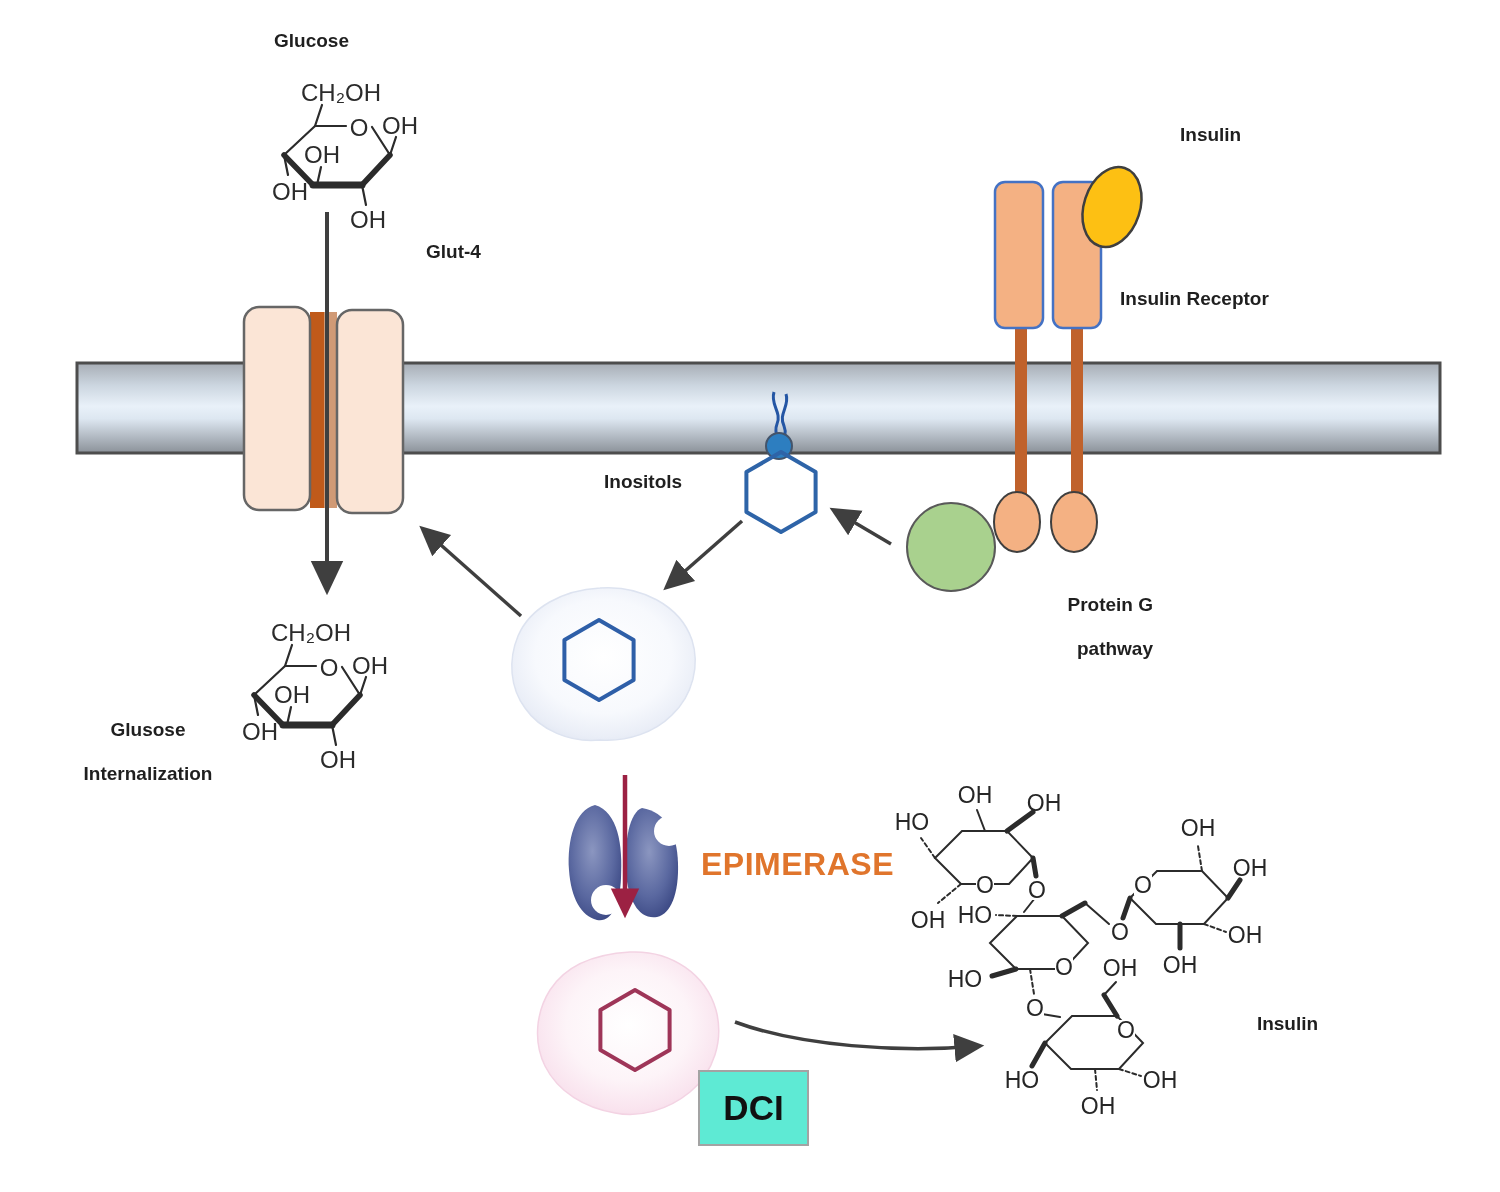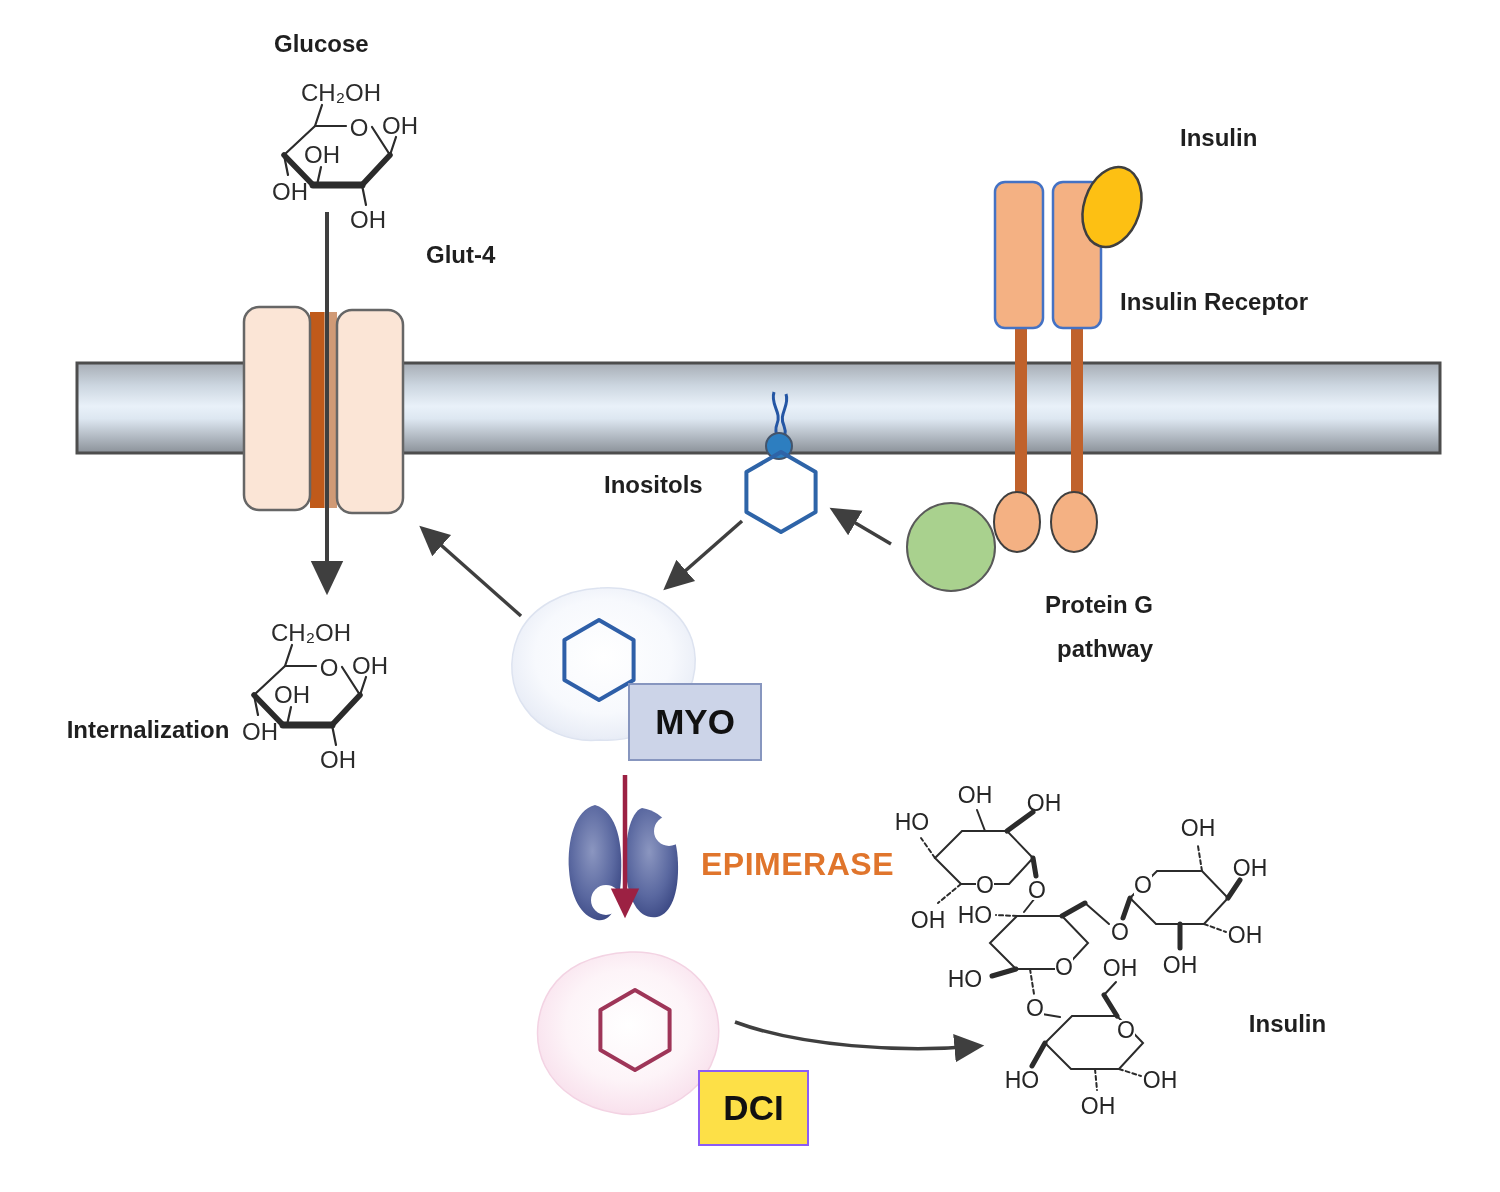--- a/index.html
+++ b/index.html
@@ -1,24 +1,24 @@
 <!DOCTYPE html>
 <html><head>
 <meta charset="utf-8">
 <style>
   html,body{margin:0;padding:0;background:#ffffff;}
   #canvas{position:relative;width:1500px;height:1192px;background:#ffffff;overflow:hidden;
           font-family:"Liberation Sans",sans-serif;}
   #diagram-svg{position:absolute;left:0;top:0;}
-  .lbl{position:absolute;font-weight:700;color:#1f1f1f;font-size:24px;white-space:nowrap;}
+  .lbl{position:absolute;font-weight:700;color:#1f1f1f;font-size:19px;white-space:nowrap;}
   .lbl2{line-height:44px;text-align:center;white-space:nowrap;}
   .tagbox{position:absolute;display:flex;align-items:center;justify-content:center;
           font-weight:700;font-size:35px;color:#111;}
   #myo-box{left:628px;top:683px;width:130px;height:74px;background:#ccd4e8;border:2px solid #8796bf;}
-  #dci-box{left:698px;top:1070px;width:107px;height:72px;background:#fde047;border:2px solid #8b5cf6;}
+  #dci-box{left:698px;top:1070px;width:107px;height:72px;background:#5eead4;border:2px solid #a3a3a3;}
   #epimerase-label{left:701px;top:846px;font-size:32px;color:#e0752c;letter-spacing:.5px;}
   .chem{font-size:23px;fill:#262626;text-anchor:middle;dominant-baseline:central;}
   .chemBig{font-size:24px;fill:#2b2b2b;text-anchor:middle;dominant-baseline:central;}
   .bond{stroke:#2b2b2b;stroke-width:2.2;fill:none;stroke-linecap:round;}
   .bondBold{stroke:#2b2b2b;stroke-width:5.5;fill:none;stroke-linecap:round;}
   .gbond{stroke:#2b2b2b;stroke-width:2;fill:none;stroke-linecap:round;}
   .gwedge{stroke:#2b2b2b;stroke-width:5;fill:none;stroke-linecap:round;}
   .gdash{stroke:#2b2b2b;stroke-width:2;fill:none;stroke-dasharray:4 3;stroke-linecap:round;}
   .arrow{stroke:#3f3f3f;stroke-width:3.5;fill:none;}
 </style>
@@ -241,31 +241,29 @@
 
 <div class="lbl" style="left:1120px;top:288px;">Insulin Receptor</div>
 
 <div class="lbl" style="left:604px;top:471px;">Inositols</div>
 
 <div class="lbl lbl2" style="left:973px;top:583px;width:180px;text-align:right;">
   <div>Protein G</div>
   <div>pathway</div>
 </div>
 
-<div class="tagbox" id="myo-box">
-  <span>MYO</span>
-</div>
 
 <div class="lbl" id="epimerase-label">EPIMERASE</div>
 
 <div class="tagbox" id="dci-box">
   <span>DCI</span>
 </div>
 
 <div class="lbl lbl2" style="left:17px;top:708px;width:262px;">
+  <div>Glusose</div>
   <div>Internalization</div>
 </div>
 
 <div class="lbl lbl2" style="left:1200px;top:1002px;width:175px;">
   <div>Insulin</div>
 </div>
 
 </div>
 
 </body></html>

